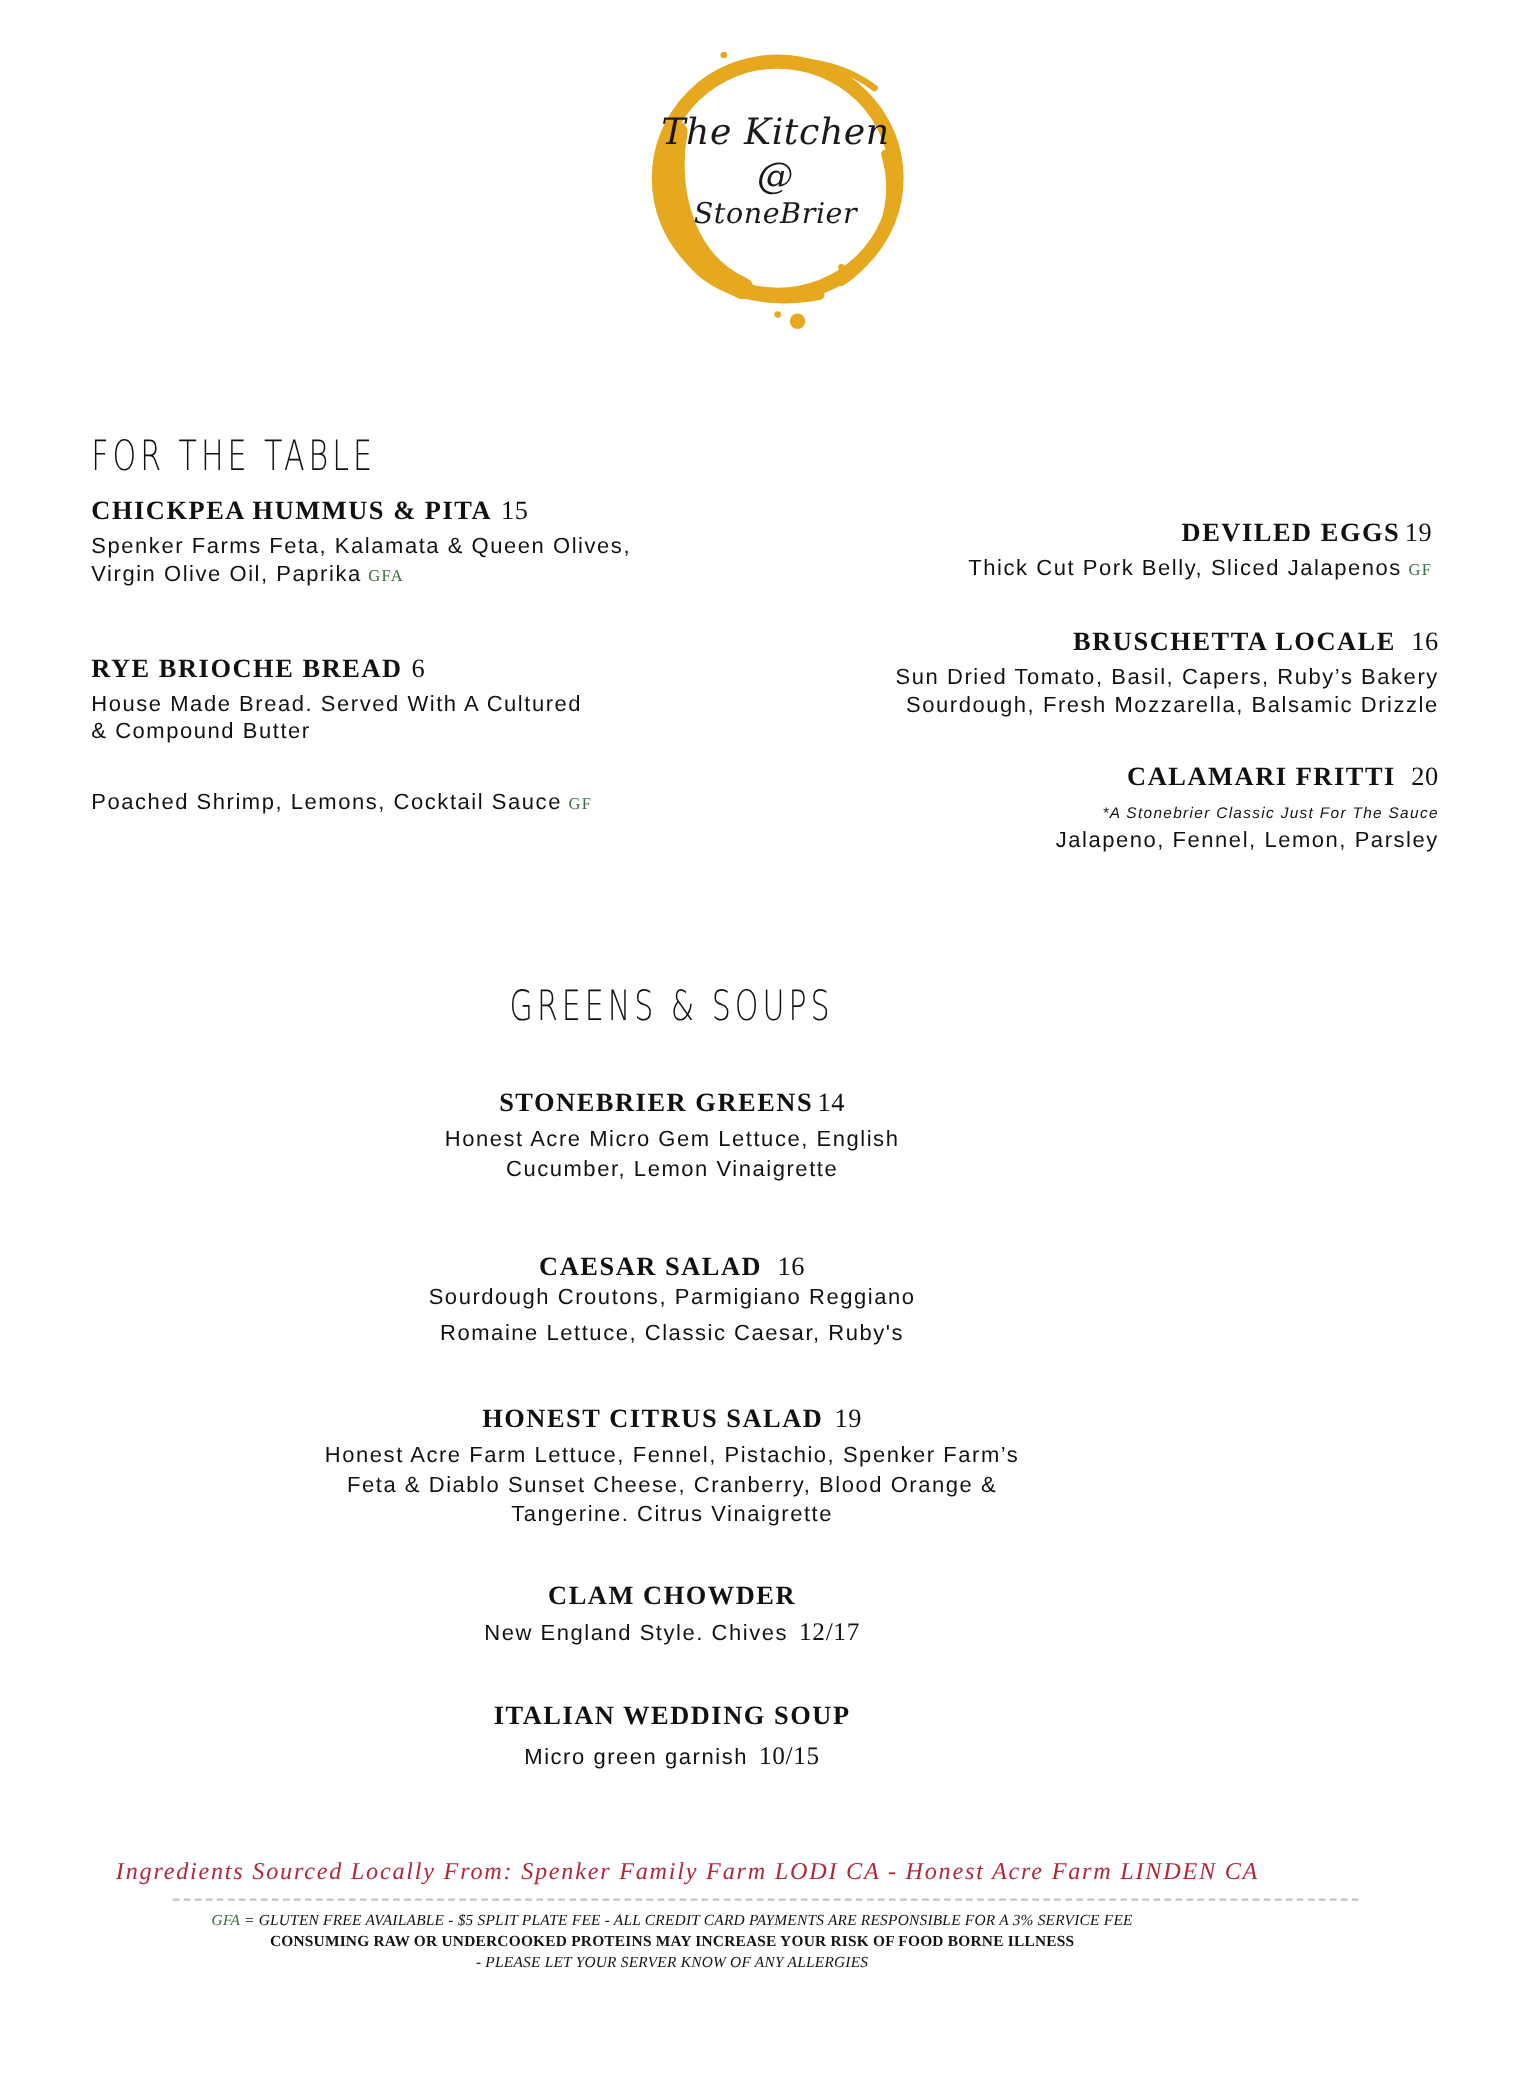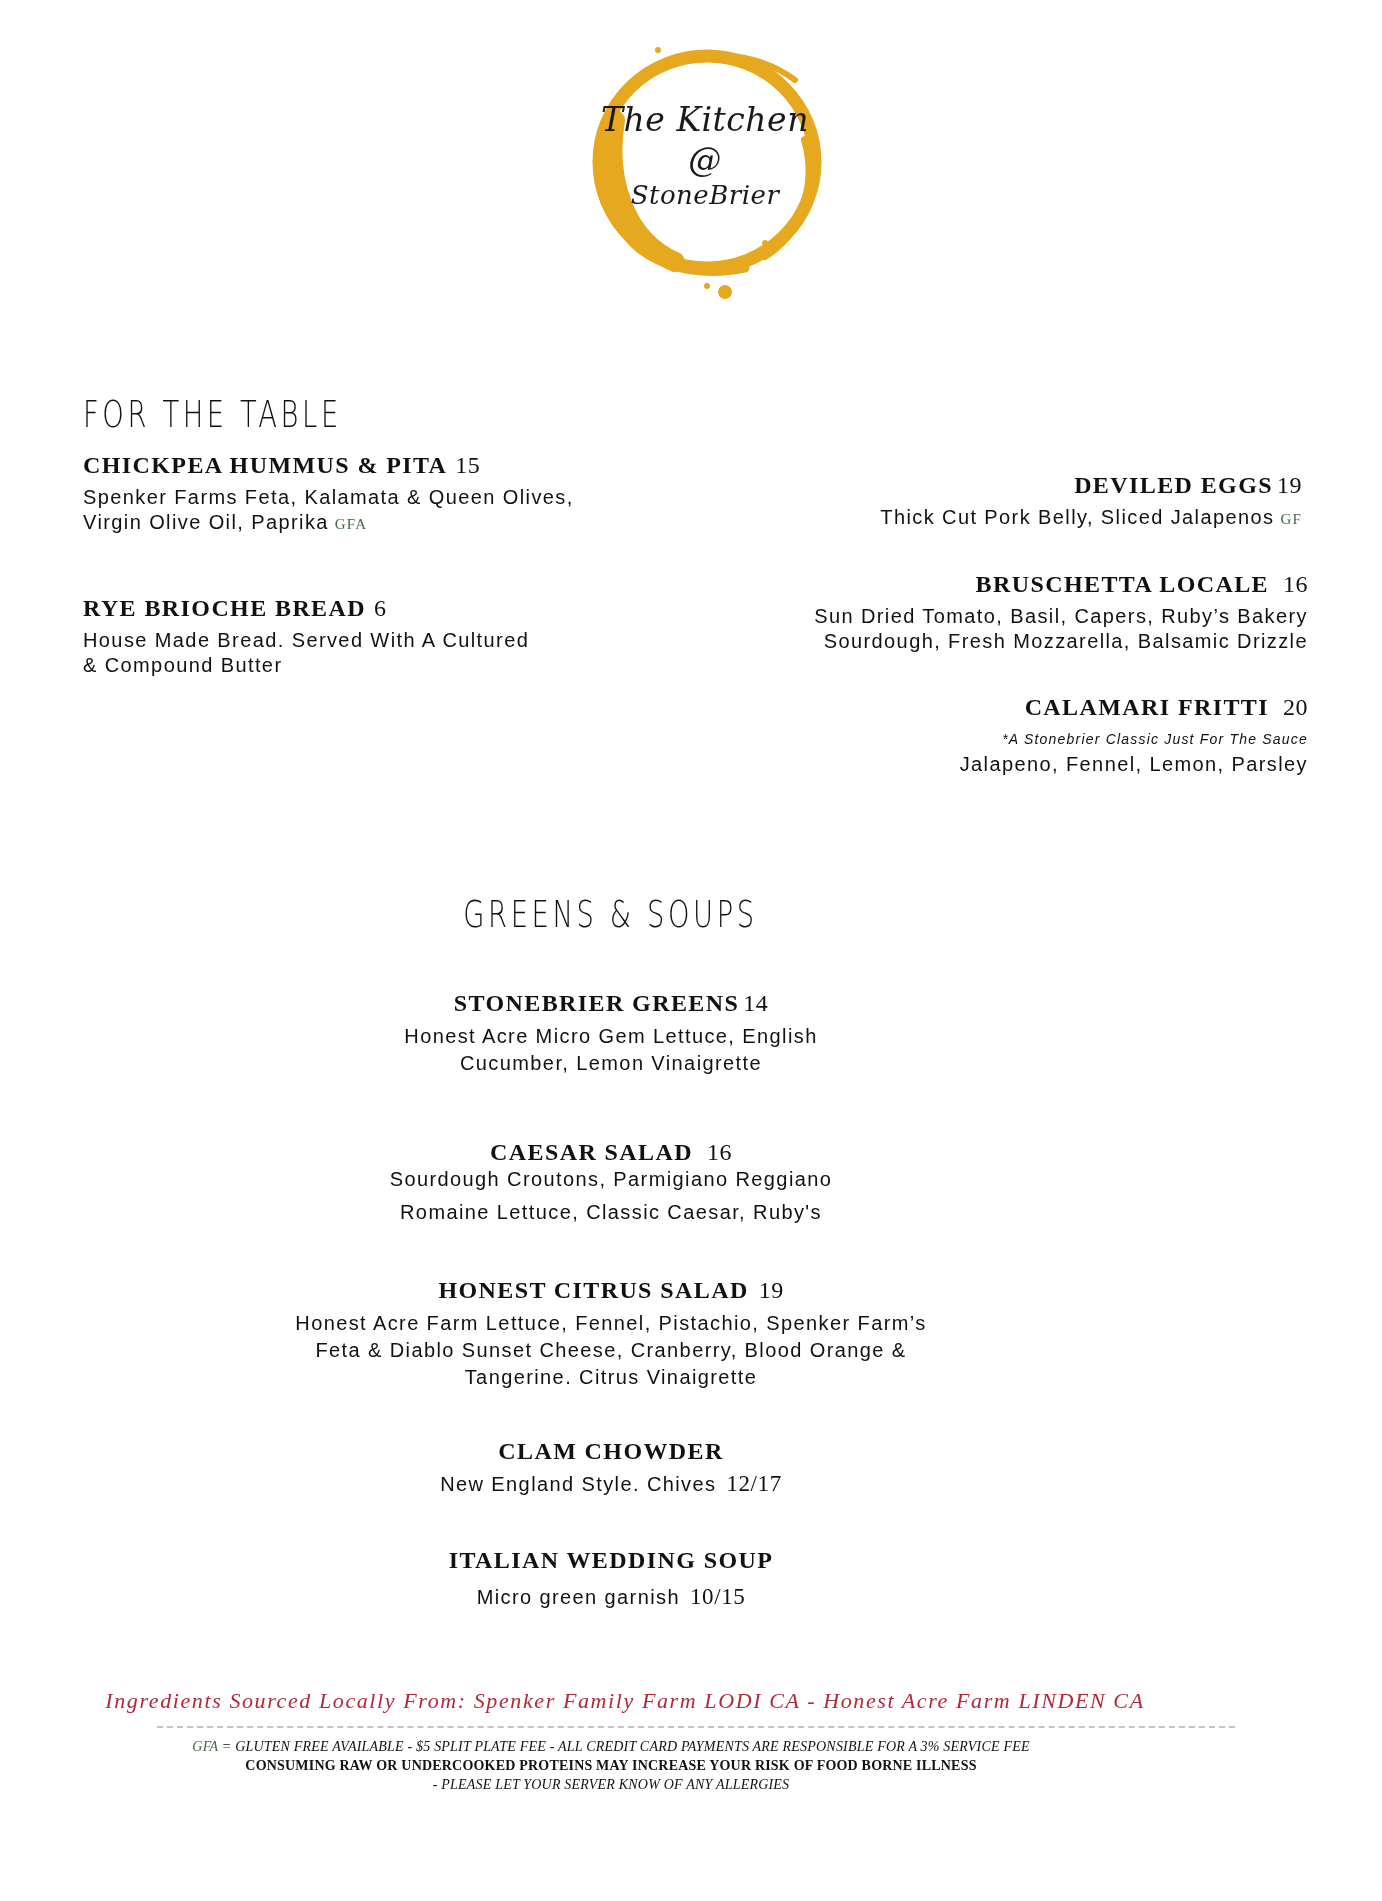--- a/index.html
+++ b/index.html
@@ -101,20 +101,21 @@
   <div class="desc"><span>Virgin Olive Oil, Paprika</span><span class="tag">GFA</span></div>
 </div>
 
 <div class="abs left-col" style="top:595px;">
   <div class="item-title"><span>RYE BRIOCHE BREAD</span><span class="item-price">6</span></div>
   <div class="desc" style="margin-top:6px;">House Made Bread. Served With A Cultured</div>
   <div class="desc">&amp; Compound Butter</div>
 </div>
 
 <div class="abs left-col" style="top:711px;">
+  <div class="desc" style="margin-top:6px;"><span>Poached Shrimp, Lemons, Cocktail Sauce</span><span class="tag">GF</span></div>
 </div>
 
 <div class="abs right-col" style="top:472px;right:80px;">
   <div class="item-title"><span>DEVILED EGGS</span><span class="item-price" style="margin-left:4px;">19</span></div>
   <div class="desc" style="margin-top:6px;"><span>Thick Cut Pork Belly, Sliced Jalapenos</span><span class="tag">GF</span></div>
 </div>
 
 <div class="abs right-col" style="top:571px;">
   <div class="item-title"><span>BRUSCHETTA LOCALE</span><span class="item-price" style="margin-left:14px;">16</span></div>
   <div class="desc" style="margin-top:6px;">Sun Dried Tomato, Basil, Capers, Ruby’s Bakery</div>

